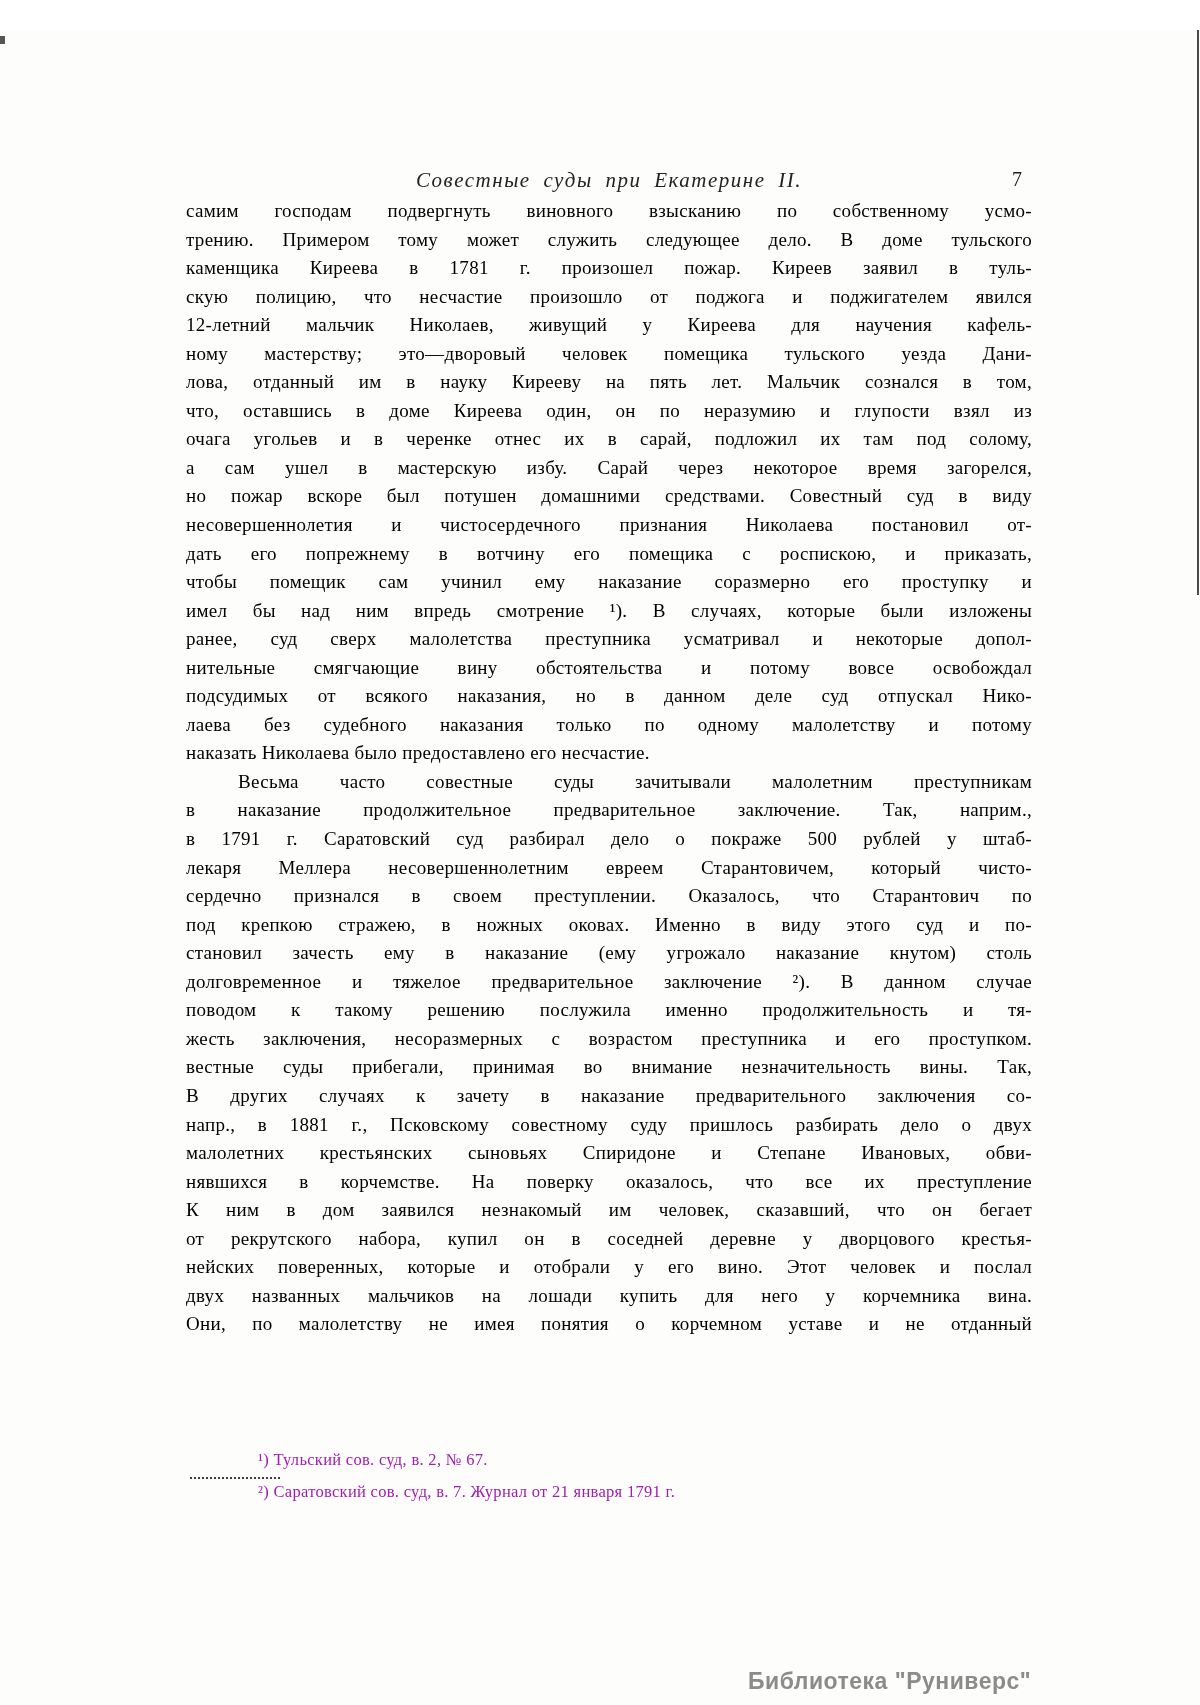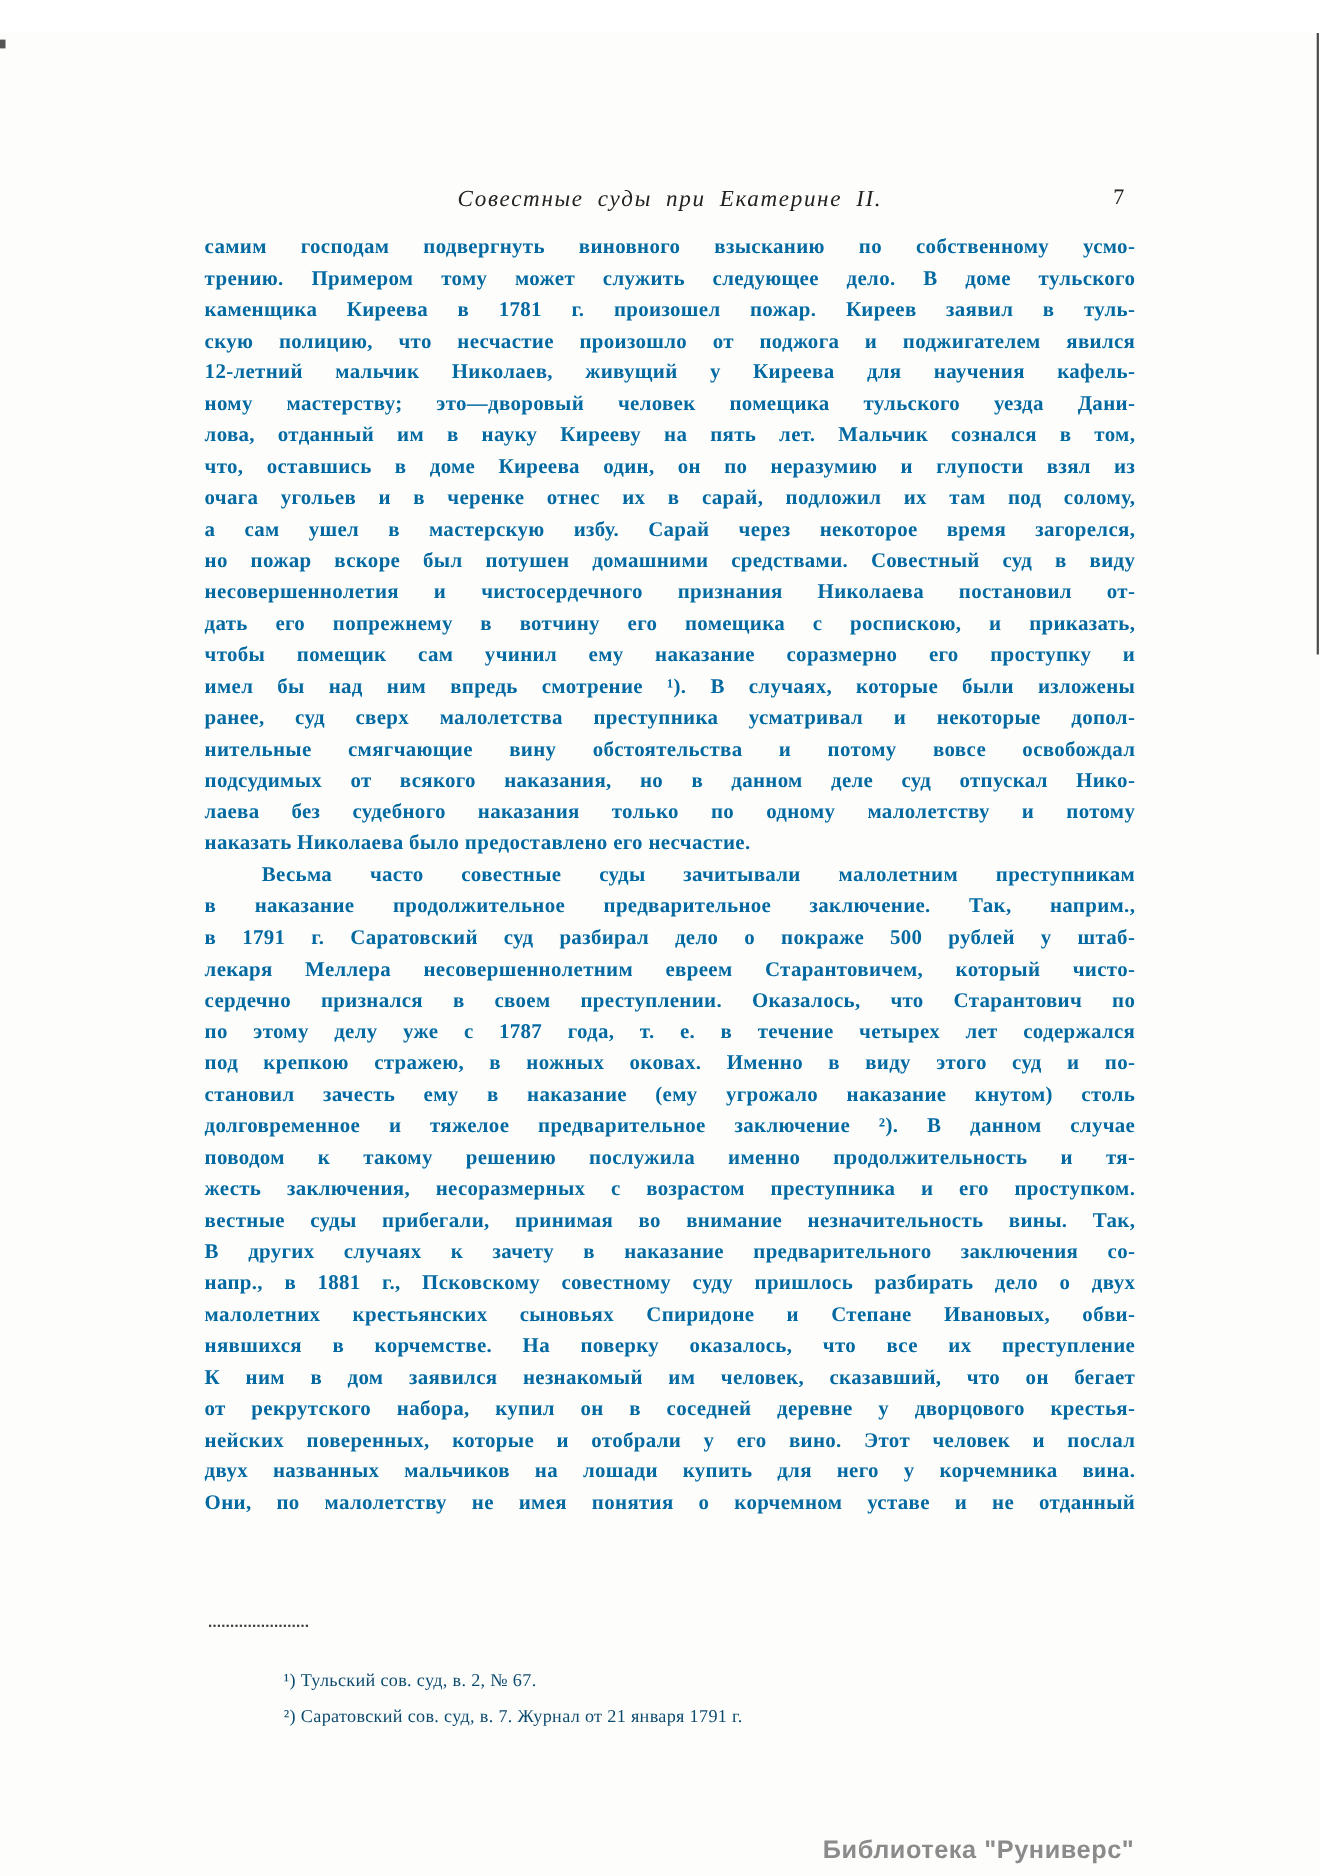--- a/index.html
+++ b/index.html
@@ -25,50 +25,49 @@
   }
   .page-number{
     position:absolute;
     top:138px;right:178px;
     font-size:20px;
     color:#222;
   }
   
   .body-text{
     position:absolute;
-    left:186px;top:181px;width:846px;
+    left:186px;top:167px;width:846px;
     font-size:19px;
     line-height:28.55px;
     letter-spacing:0.3px;
-    color:#0369a1;
-    font-weight:bold;
+    color:#000000;
   }
   .line{
     text-align:justify;
     text-align-last:justify;
     white-space:normal;
     height:28.55px;
     overflow:visible;
   }
   .line.last{ text-align-last:left; }
   .line.indent{ text-indent:52px; }
   
   .footnote-sep{
     position:absolute;
     left:190px;top:1447px;
     width:90px;height:0;
     border-top:2px dotted #3a3a3a;
   }
   .footnotes{
     position:absolute;
-    left:258px;top:1482px;width:700px;
+    left:258px;top:1414px;width:700px;
     font-size:16.5px;
     line-height:32px;
     letter-spacing:0.3px;
-    color:#0c4a6e;
+    color:#a21caf;
   }
   
   .watermark{
     position:absolute;
     left:748px;top:1638px;
     font-family:"Liberation Sans", sans-serif;
     font-weight:bold;
     font-size:23px;
     letter-spacing:0.5px;
   }
@@ -118,21 +117,20 @@
       <div class="line">ранее, суд сверх малолетства преступника усматривал и некоторые допол-</div>
       <div class="line">нительные смягчающие вину обстоятельства и потому вовсе освобождал</div>
       <div class="line">подсудимых от всякого наказания, но в данном деле суд отпускал Нико-</div>
       <div class="line">лаева без судебного наказания только по одному малолетству и потому</div>
       <div class="line last">наказать Николаева было предоставлено его несчастие.</div>
       <div class="line indent">Весьма часто совестные суды зачитывали малолетним преступникам</div>
       <div class="line">в наказание продолжительное предварительное заключение. Так, наприм.,</div>
       <div class="line">в 1791 г. Саратовский суд разбирал дело о покраже 500 рублей у штаб-</div>
       <div class="line">лекаря Меллера несовершеннолетним евреем Старантовичем, который чисто-</div>
       <div class="line">сердечно признался в своем преступлении. Оказалось, что Старантович по</div>
-      <div class="line">по этому делу уже с 1787 года, т. е. в течение четырех лет содержался</div>
       <div class="line">под крепкою стражею, в ножных оковах. Именно в виду этого суд и по-</div>
       <div class="line">становил зачесть ему в наказание (ему угрожало наказание кнутом) столь</div>
       <div class="line">долговременное и тяжелое предварительное заключение ²). В данном случае</div>
       <div class="line">поводом к такому решению послужила именно продолжительность и тя-</div>
       <div class="line">жесть заключения, несоразмерных с возрастом преступника и его проступком.</div>
       <div class="line">вестные суды прибегали, принимая во внимание незначительность вины. Так,</div>
       <div class="line">В других случаях к зачету в наказание предварительного заключения со-</div>
       <div class="line">напр., в 1881 г., Псковскому совестному суду пришлось разбирать дело о двух</div>
       <div class="line">малолетних крестьянских сыновьях Спиридоне и Степане Ивановых, обви-</div>
       <div class="line">нявшихся в корчемстве. На поверку оказалось, что все их преступление</div>

